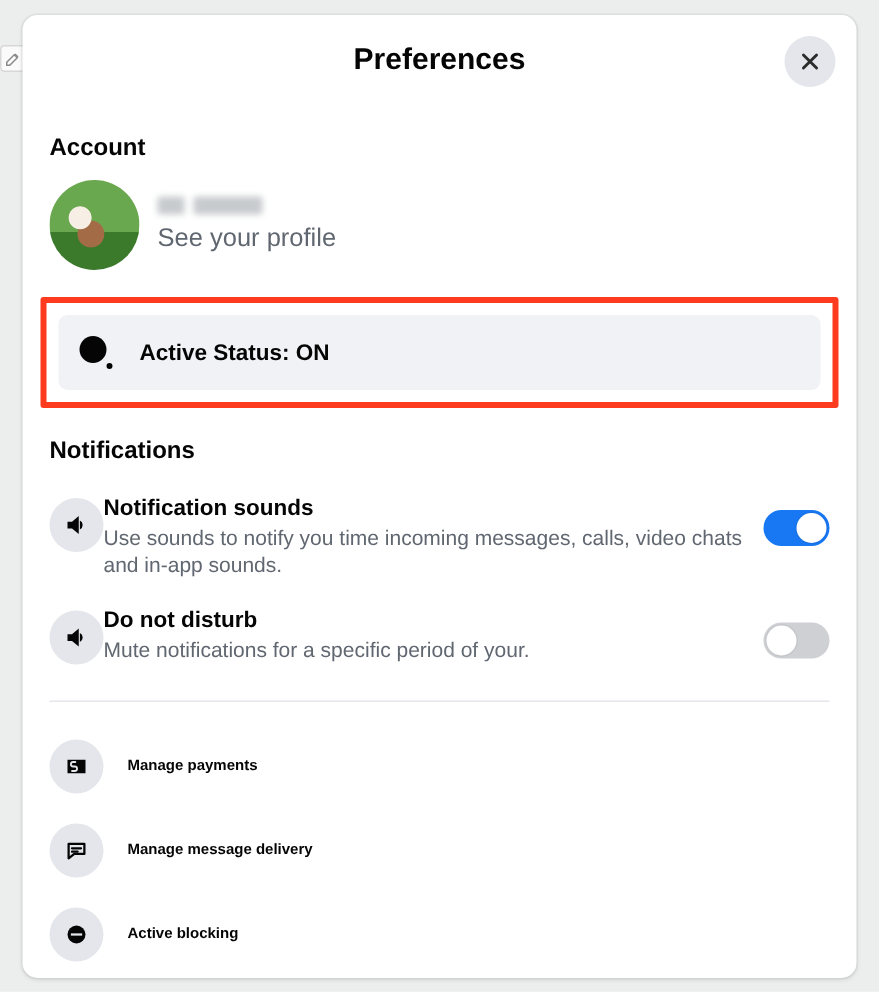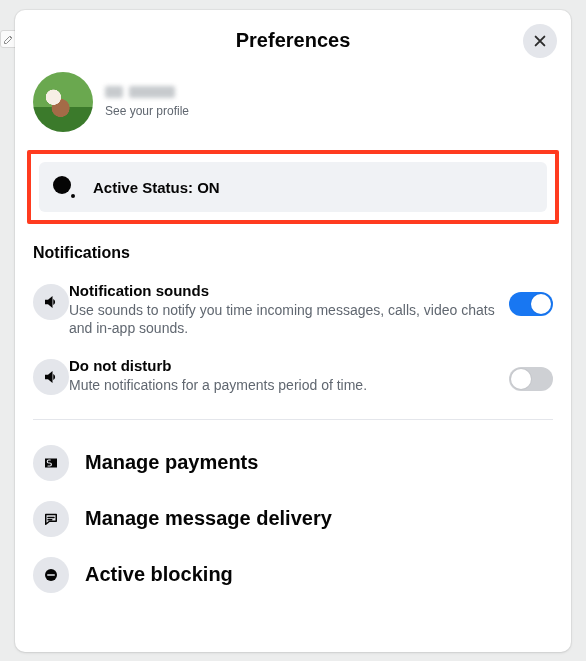--- a/index.html
+++ b/index.html
@@ -86,21 +86,21 @@
   .profile-text .name-line {
     display: flex; align-items: center; gap: 6px;
     filter: blur(2px);
     opacity: 0.55;
   }
   .name-chunk { height: 12px; border-radius: 2px; background: #9aa0a6; }
   .chunk-a { width: 18px; }
   .chunk-b { width: 46px; }
   .profile-text .sub {
     margin-top: 6px;
-    font-size: 12px;
+    font-size: 17px;
     color: #606770;
   }
 
   .highlight-frame {
     border: 4px solid #ff3b1f;
     border-radius: 2px;
     padding: 8px;
     margin: 2px -6px 10px -6px;
   }
   .active-status {
@@ -163,21 +163,21 @@
     height: 1px; background: #e4e6eb;
     margin: 14px 0;
   }
 
   .mrow {
     display: flex; align-items: center;
     gap: 16px;
     padding: 9px 0;
     cursor: pointer;
   }
-  .mrow .t1 { font-size: 20px; font-weight: 600; }
+  .mrow .t1 { font-size: 10px; font-weight: 600; }
 
 </style>
 </head>
 <body>
 
 <div class="backdrop">
   <div class="edit-chip">
     <svg viewBox="0 0 24 24" width="12" height="12">
         <path d="M3 17l10-10 4 4-10 10H3v-4zM14 6l4 4"></path>
       </svg>
@@ -188,20 +188,21 @@
       <div class="title">Preferences</div>
       <div class="close-btn">
         <svg viewBox="0 0 16 16" width="14" height="14">
             <path d="M3 3l10 10M13 3L3 13" fill="none"></path>
           </svg>
       </div>
     </div>
 
     <div class="body">
 
+      <div class="section-label">Account</div>
 
       <div class="profile-row">
         <div class="avatar"></div>
         <div class="profile-text">
           <div class="name-line">
             <span class="name-chunk chunk-a"></span>
             <span class="name-chunk chunk-b"></span>
           </div>
           <div class="sub">See your profile</div>
         </div>
@@ -235,21 +236,21 @@
       </div>
 
       <div class="row">
         <div class="iconcircle">
           <svg viewBox="0 0 24 24" width="18" height="18">
               <path d="M4 9v6h4l6 5V4L8 9H4zm13.5 3a4.5 4.5 0 0 0-2.5-4v8a4.5 4.5 0 0 0 2.5-4z"></path>
             </svg>
         </div>
         <div class="texts">
           <div class="t1">Do not disturb</div>
-          <div class="t2">Mute notifications for a payments period of time.</div>
+          <div class="t2">Mute notifications for a specific period of your.</div>
         </div>
         <div class="toggle off">
             <div class="knob"></div>
           </div>
       </div>
 
       <div class="divider"></div>
 
       <div class="mrow">
         <div class="iconcircle">

